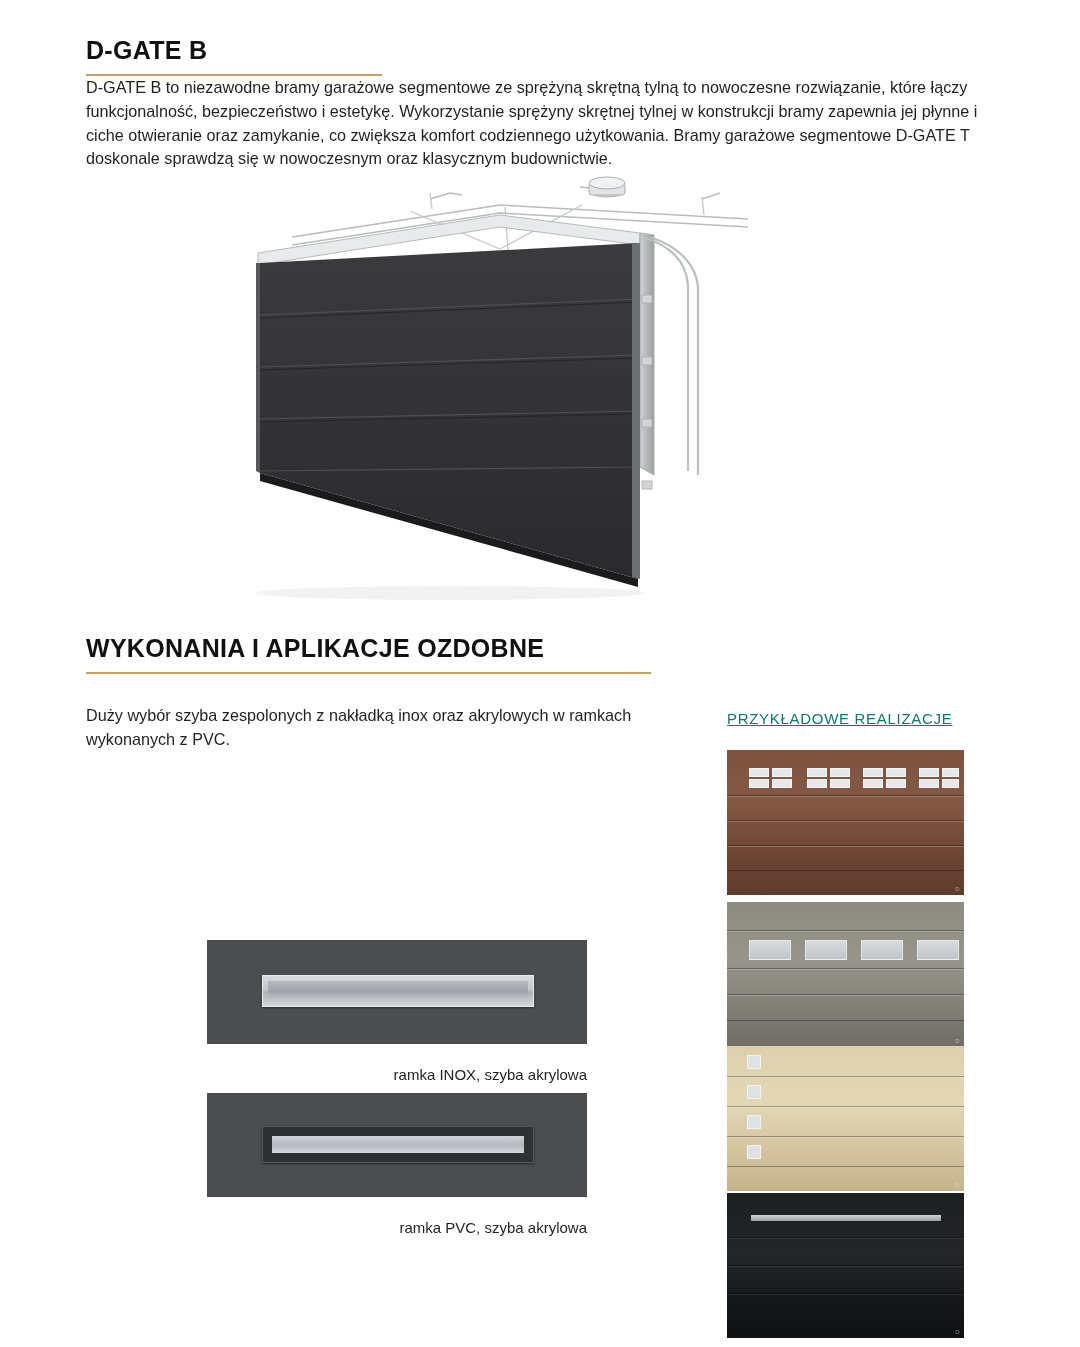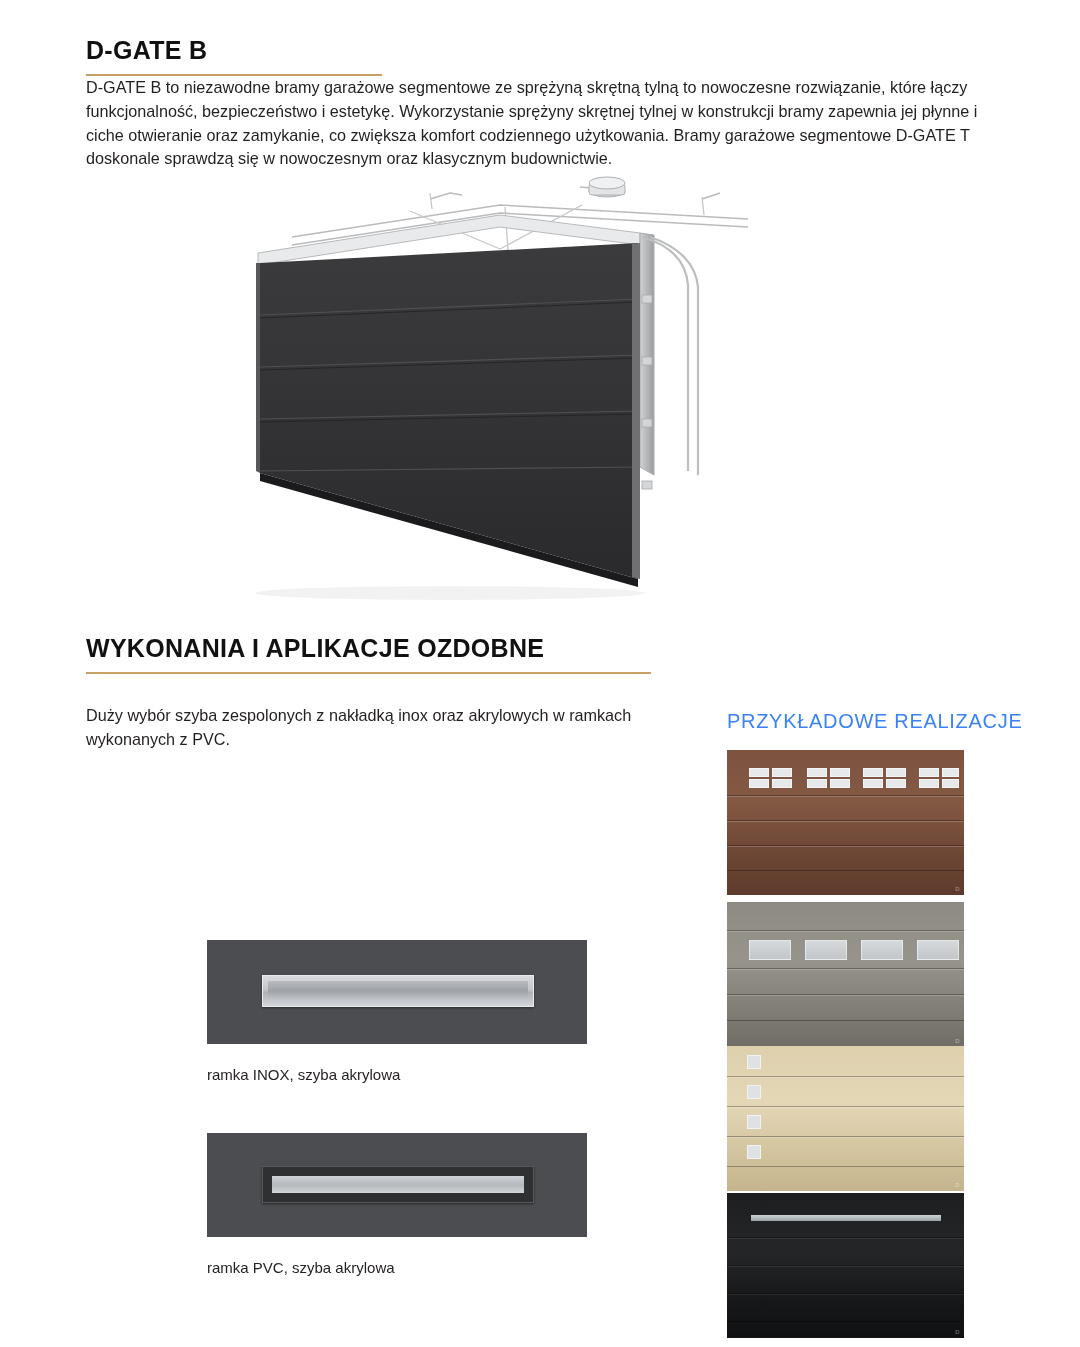--- a/index.html
+++ b/index.html
@@ -72,42 +72,43 @@
     width: 580px;
     font-size: 16.2px;
     line-height: 1.46;
     color: #231f20;
   }
 
   #realizations-label {
     position: absolute;
     left: 727px;
     top: 710px;
-    font-size: 20px;
+    font-size: 15px;
     letter-spacing: 0.7px;
-    color: #3b82f6;
+    color: #0f766e;
+    text-decoration: underline;
   }
 
   
   .sample-block { position: absolute; }
   .sample-img {
     width: 380px;
     height: 104px;
     background: #4b4d50;
     position: relative;
     overflow: hidden;
   }
   .sample-caption {
-    text-align: left;
+    text-align: right;
     font-size: 15px;
     color: #231f20;
     margin-top: 22px;
   }
   #sample-inox { left: 207px; top: 940px; }
-  #sample-pvc  { left: 207px; top: 1093px; margin-top: 40px; }
+  #sample-pvc  { left: 207px; top: 1093px; }
 
   
   .win-inox {
     position: absolute;
     left: 55px;
     top: 35px;
     width: 272px;
     height: 32px;
     background: linear-gradient(180deg,#d8dade 0%,#c3c6ca 45%,#aeb2b6 55%,#d2d5d9 100%);
     border: 1px solid #e9ebed;

